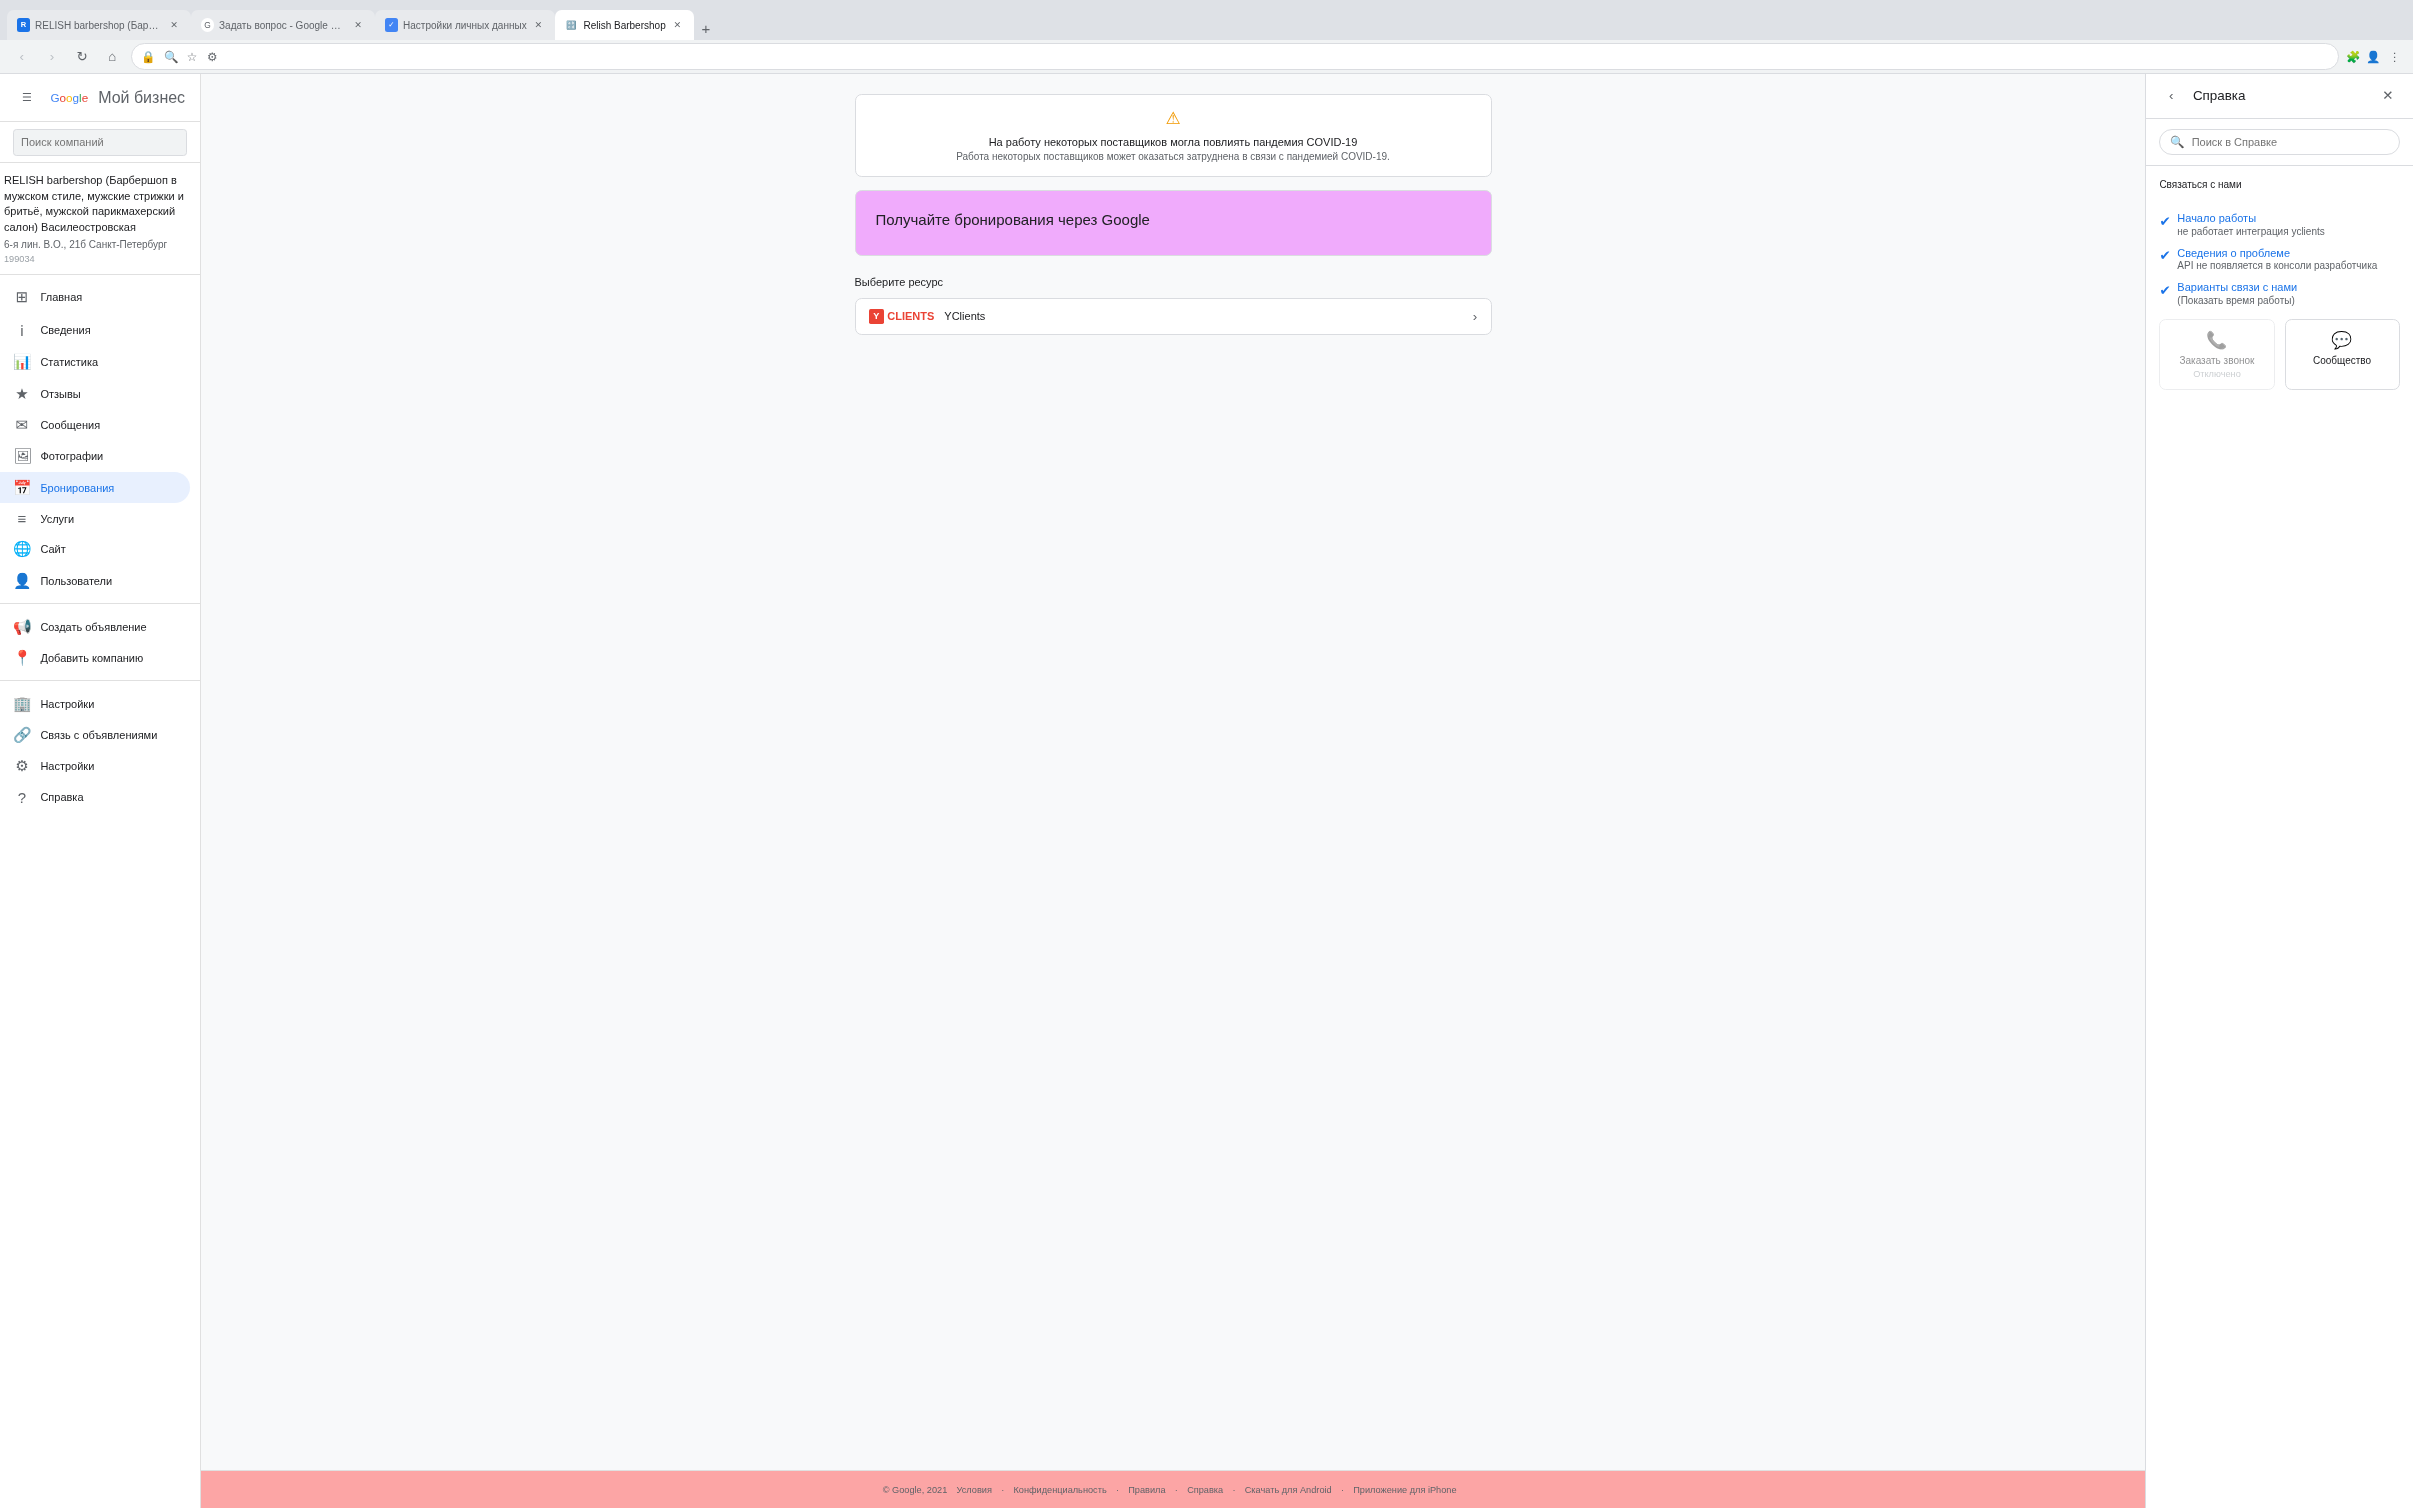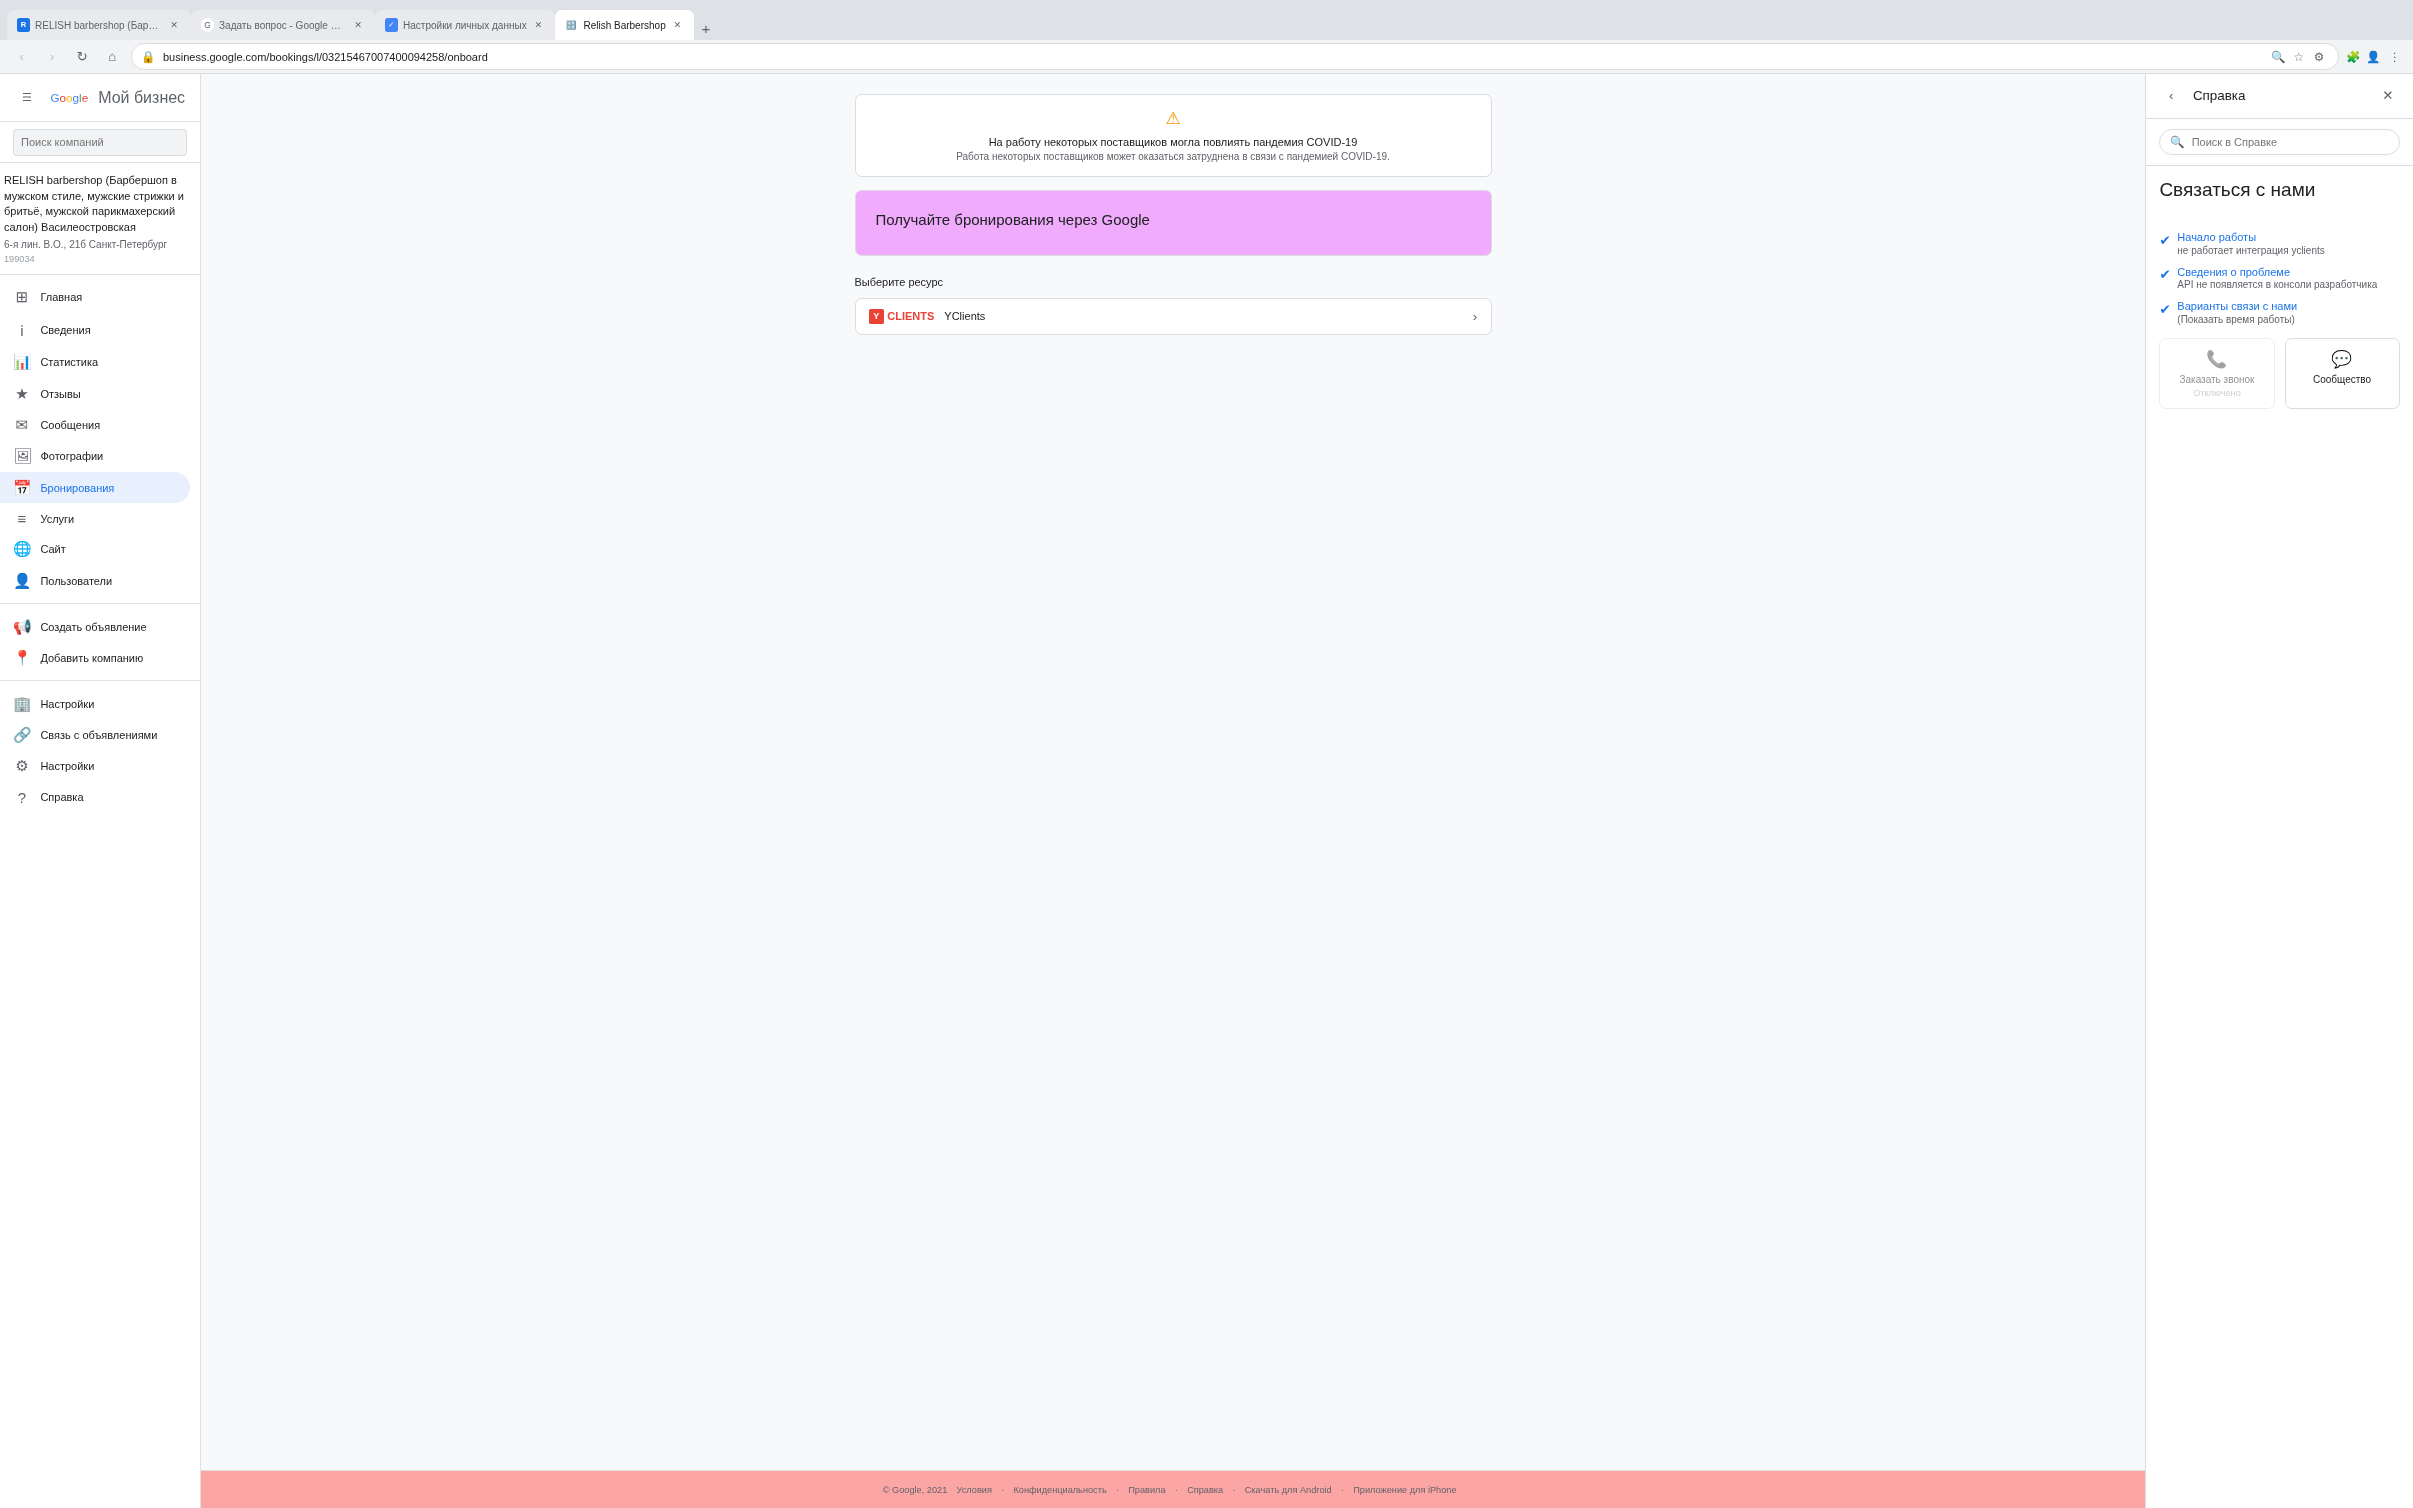--- a/index.html
+++ b/index.html
@@ -353,21 +353,21 @@
     }
     .help-search-icon { color: #5f6368; font-size: 11.7px; }
     .help-search-input {
       flex: 1;
       border: none;
       outline: none;
       font-size: 11px;
       color: #202124;
     }
     .help-content { padding: 13.4px; flex: 1; overflow-y: auto; }
-    .help-section-title { font-size: 19px; color: #202124; font-weight: 400; margin-bottom: 30px; }
+    .help-section-title { font-size: 10px; color: #202124; font-weight: 400; margin-bottom: 22px; }
     .help-link-item {
       display: flex;
       align-items: flex-start;
       gap: 6.7px;
       margin-bottom: 10px;
       cursor: pointer;
     }
     .help-check-icon { color: #1a73e8; font-size: 13.4px; margin-top: 1.7px; flex-shrink: 0; }
     .help-link-text {
       display: flex;
@@ -433,21 +433,20 @@
   </div>
 </div>
 
 <div class="address-bar-row">
   <div class="nav-btn disabled">‹</div>
   <div class="nav-btn disabled">›</div>
   <div class="nav-btn">↻</div>
   <div class="nav-btn">⌂</div>
   <div class="address-bar">
     <span class="address-bar-lock">🔒</span>
-    <span class="address-bar-url">business.google.com/bookings/l/03215467007400094258/onboard</span>
     <div class="address-bar-icons">
       <div class="addr-icon">🔍</div>
       <div class="addr-icon">☆</div>
       <div class="addr-icon">⚙</div>
     </div>
   </div>
   <div class="browser-right-icons">
     <div class="addr-icon">🧩</div>
     <div class="addr-icon">👤</div>
     <div class="addr-icon">⋮</div>

